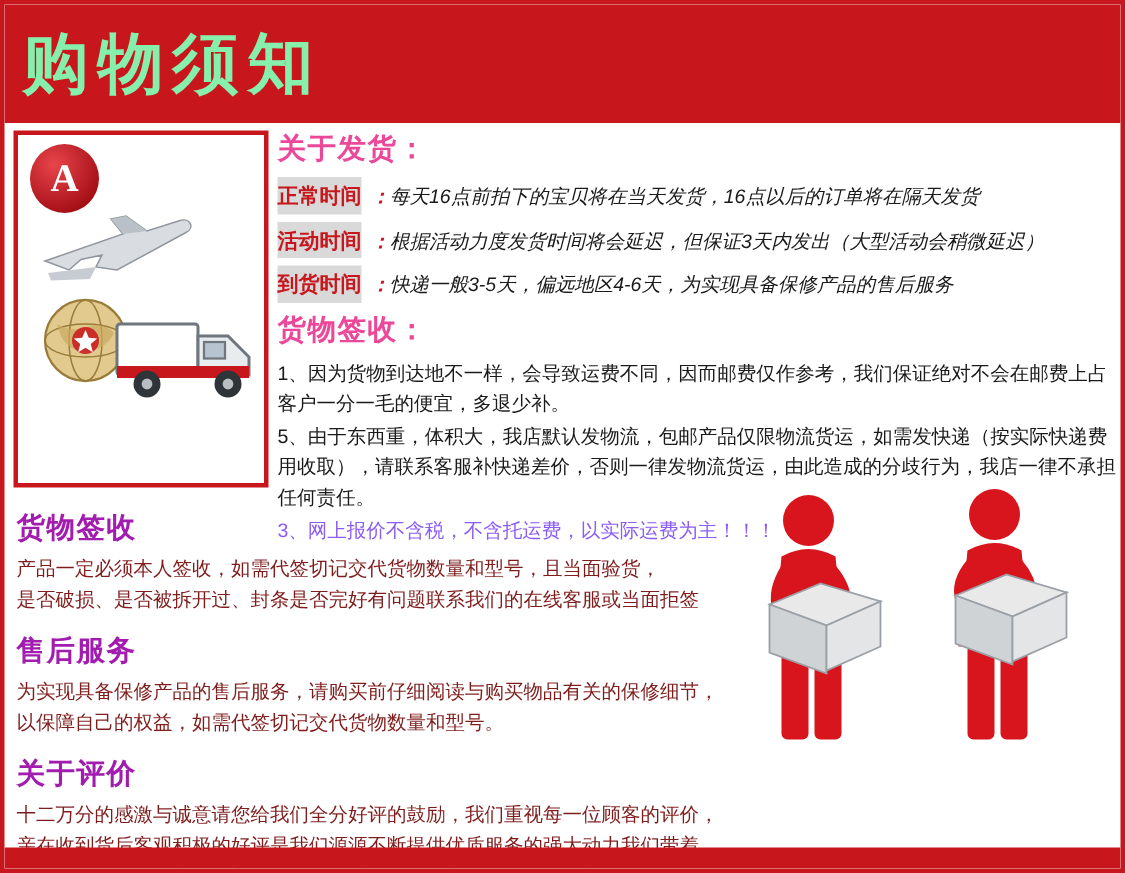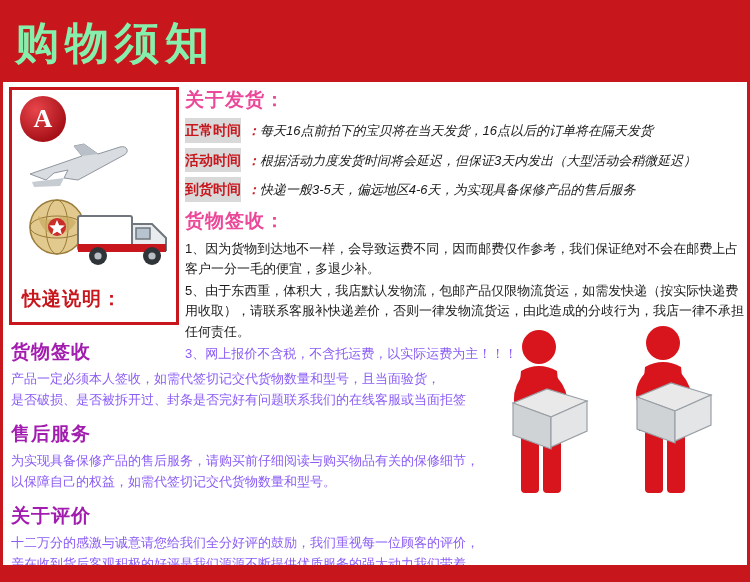--- a/index.html
+++ b/index.html
@@ -166,21 +166,21 @@
   .block-title {
     display: inline-block;
     color: #a21caf;
     font-size: 19px;
     font-weight: bold;
     letter-spacing: 1px;
     margin: 0 0 3px 0;
   }
   .block-body {
     font-size: 13px;
-    color: #8b5cf6;
+    color: #7f1d1d;
     line-height: 1.65;
   }
   .block-body p {
     margin: 0;
   }
 
   
   .workers {
     position: absolute;
     right: 10px;
@@ -232,21 +232,20 @@
         <rect x="4" y="16" width="54" height="34" rx="2" fill="#ffffff" stroke="#6f767d" stroke-width="2"></rect>
         <path d="M58 24 h20 l14 14 v12 H58Z" fill="#e9ecef" stroke="#6f767d" stroke-width="2"></path>
         <rect x="62" y="28" width="14" height="11" fill="#b7c4cf" stroke="#6f767d" stroke-width="1.5"></rect>
         <rect x="4" y="44" width="88" height="8" fill="#c8161d"></rect>
         <circle cx="24" cy="56" r="9" fill="#2f3438"></circle>
         <circle cx="24" cy="56" r="3.6" fill="#b8bec4"></circle>
         <circle cx="78" cy="56" r="9" fill="#2f3438"></circle>
         <circle cx="78" cy="56" r="3.6" fill="#b8bec4"></circle>
       </svg>
 
-      <div class="ship-label">快递说明：</div>
     </div>
   </div>
 
   <div class="right-col">
 
     <div class="sec-title">关于发货：</div>
 
     <div class="row">
       <div class="row-label">正常时间</div>
       <div class="row-text"><span class="colon">：</span><span>每天16点前拍下的宝贝将在当天发货，16点以后的订单将在隔天发货</span></div>

